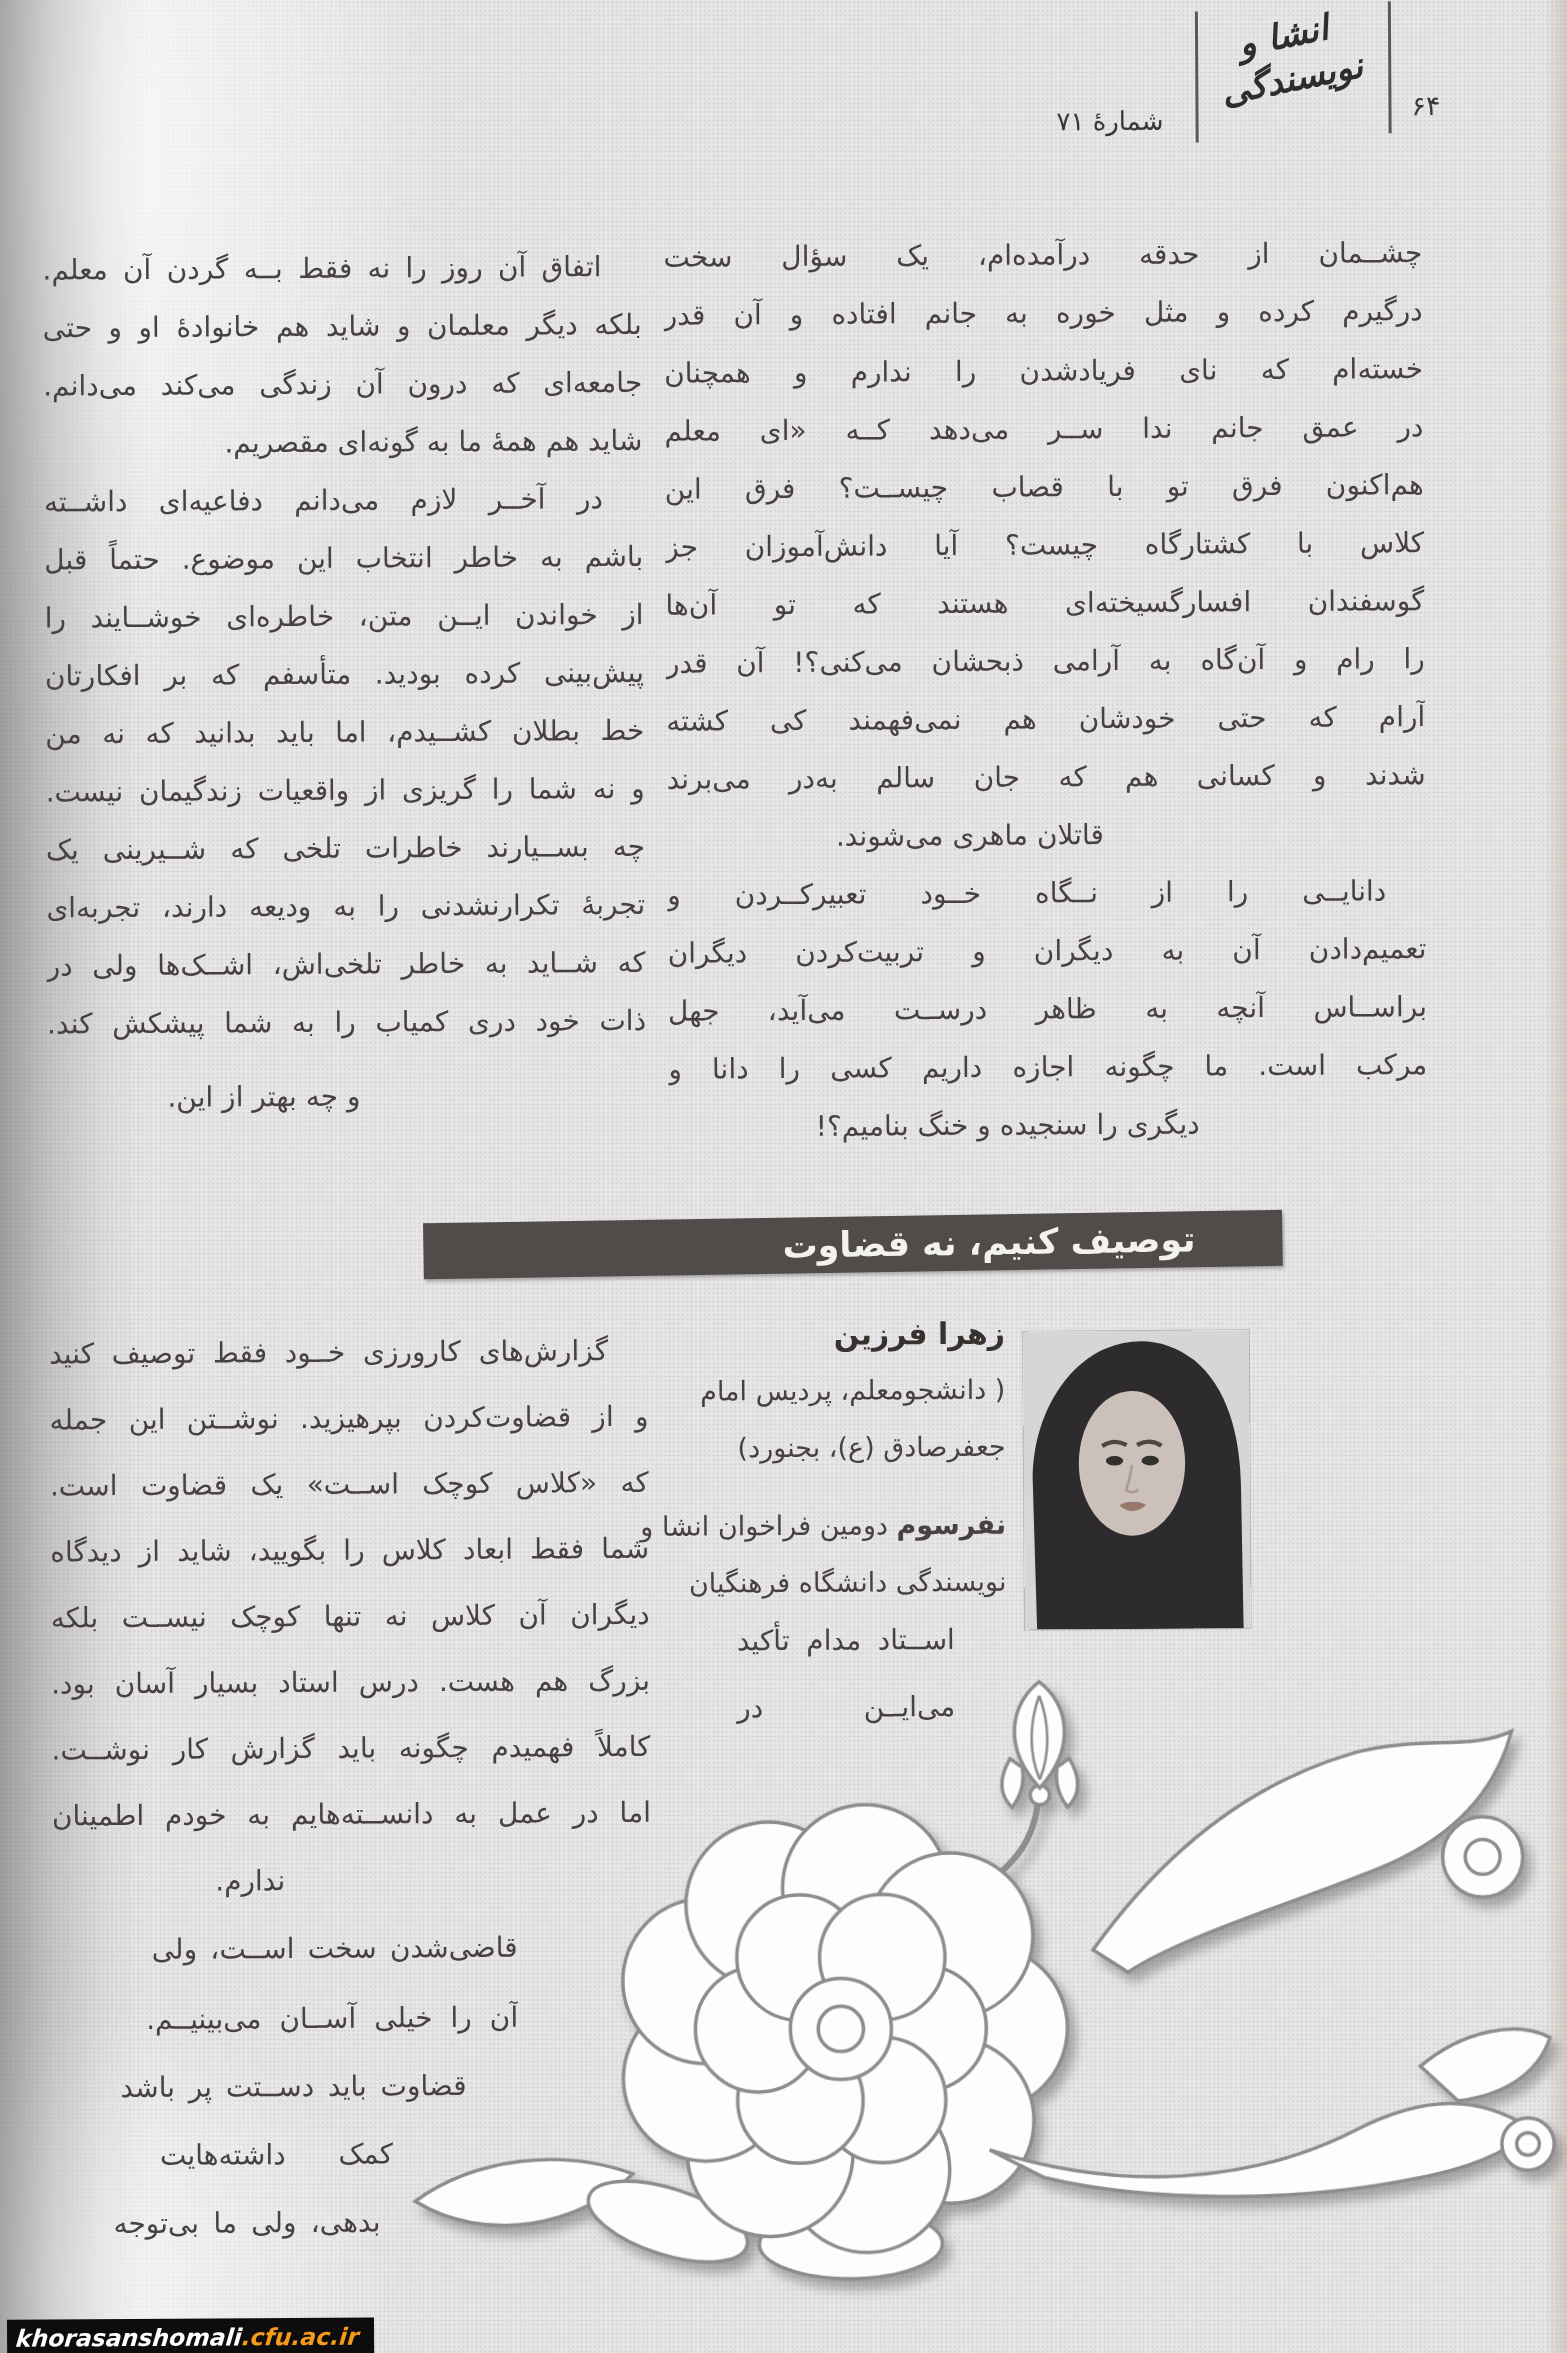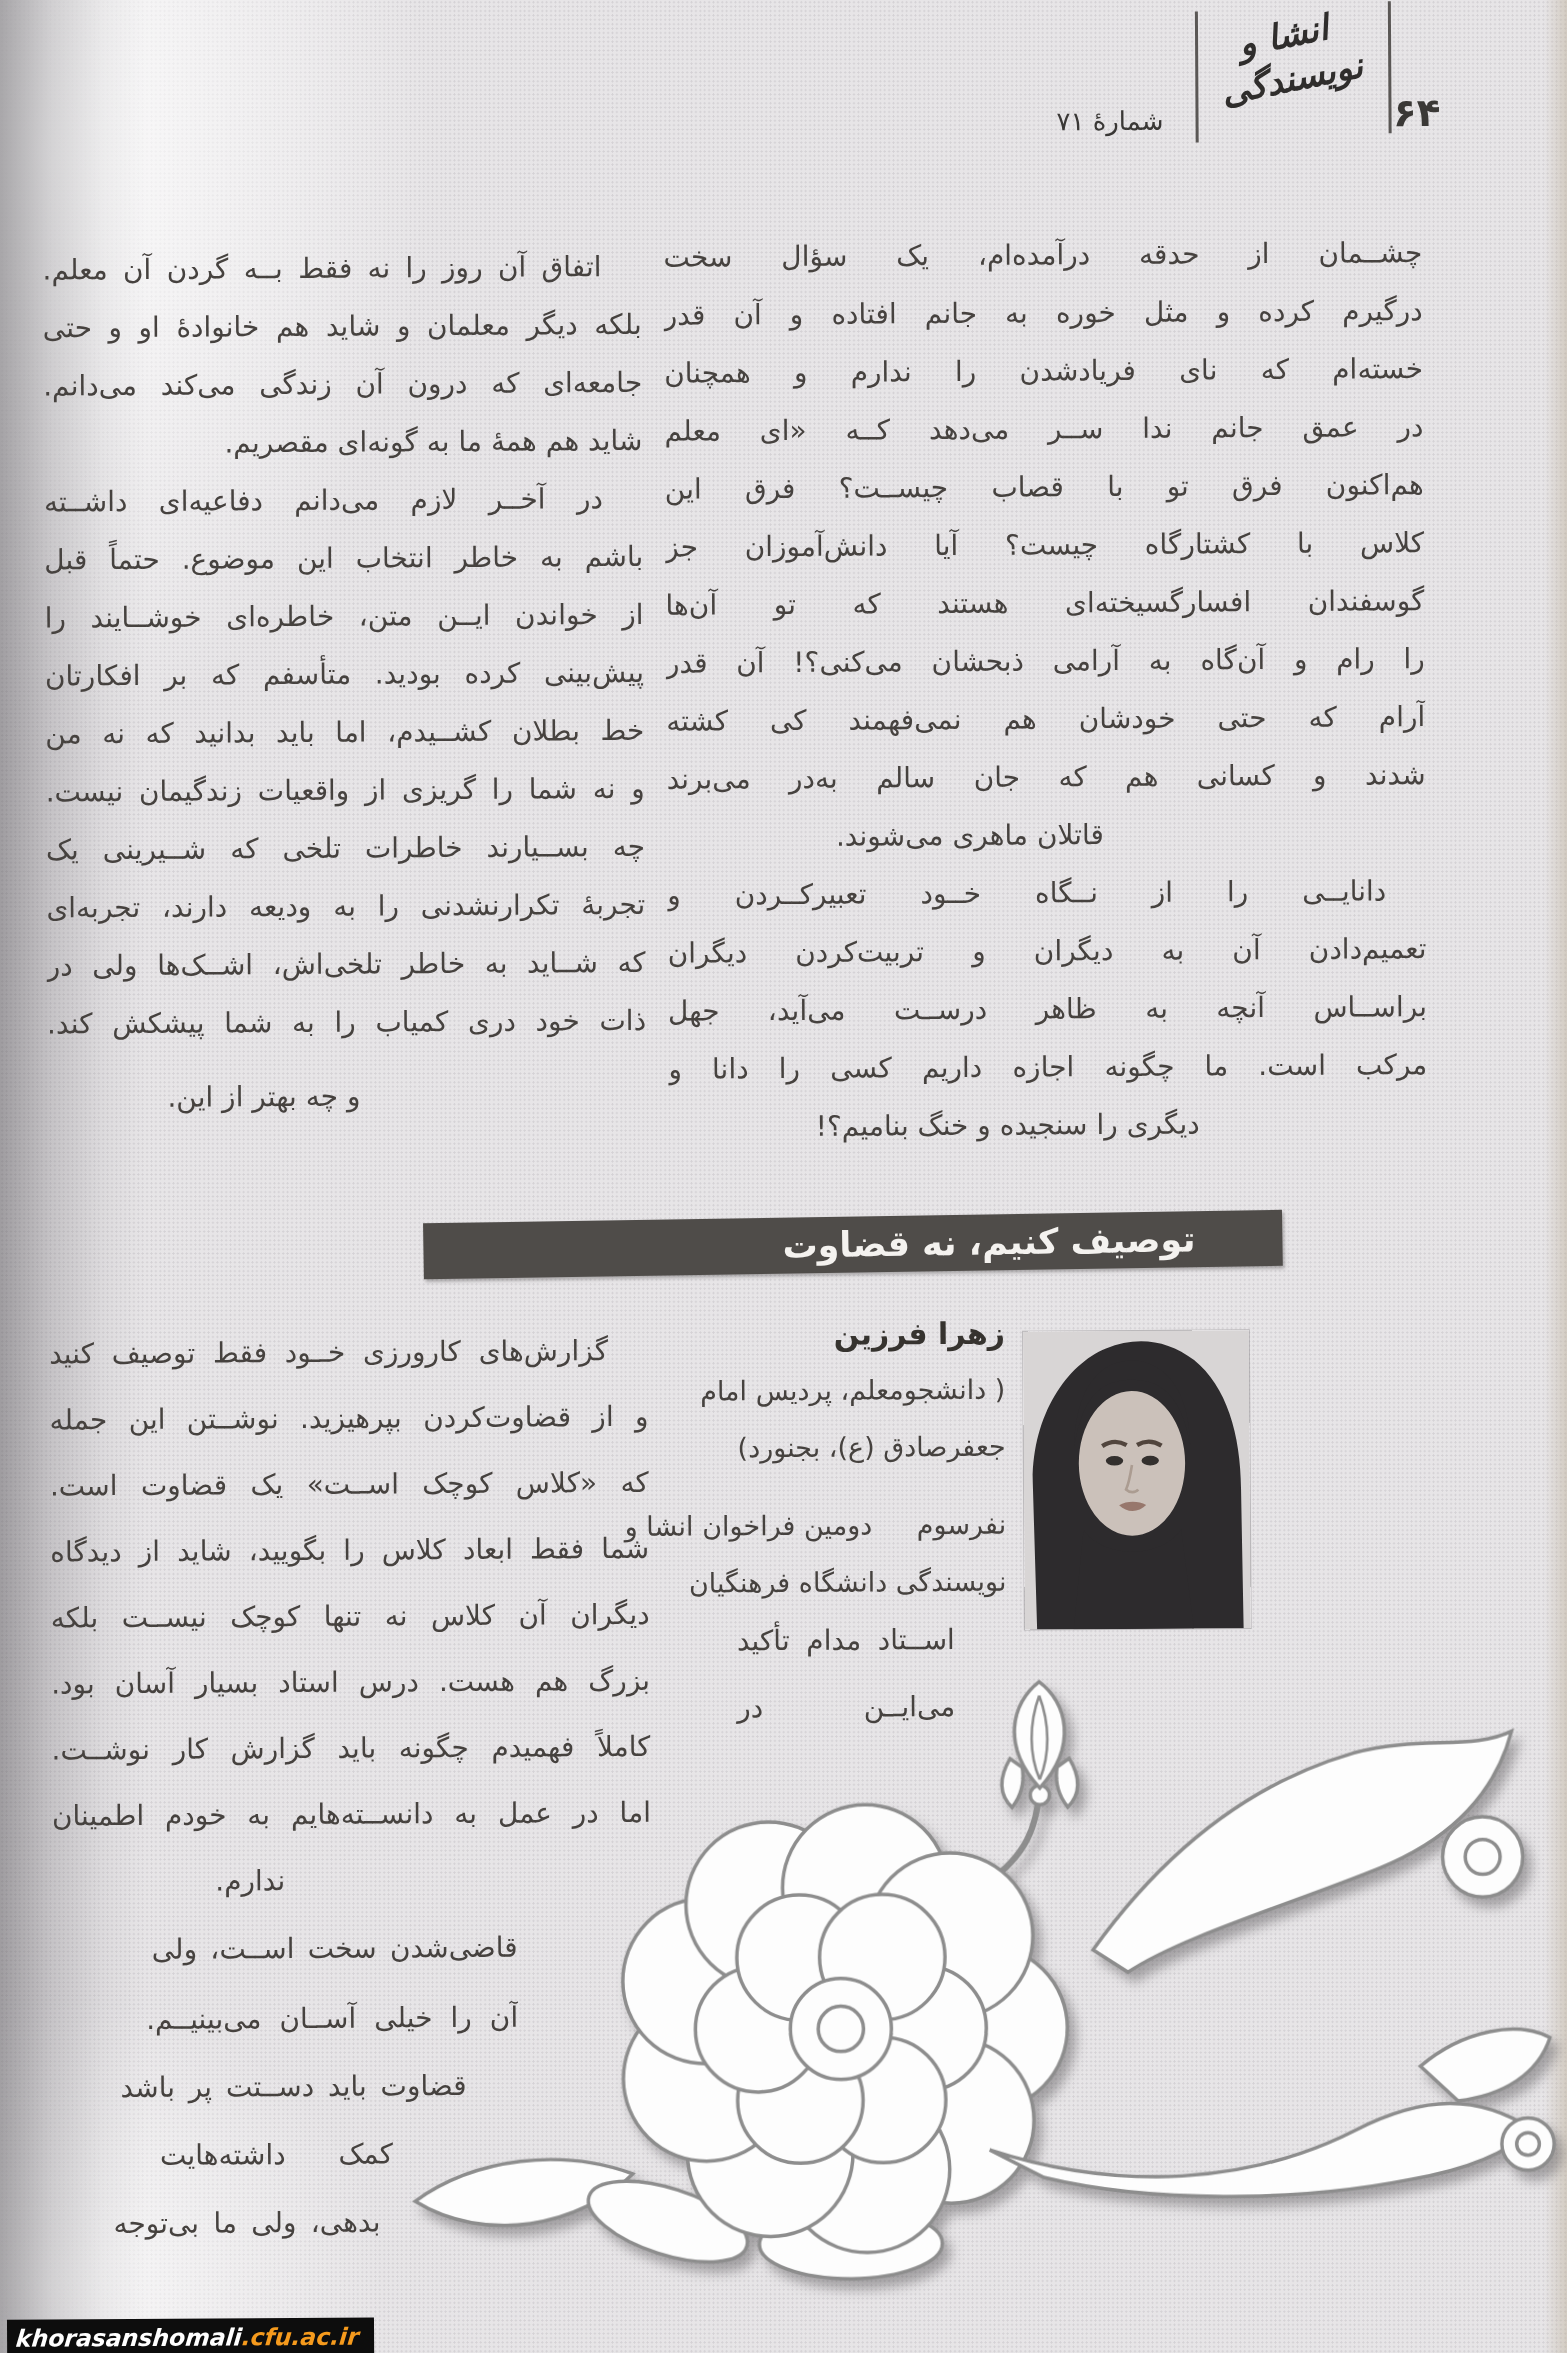--- a/index.html
+++ b/index.html
@@ -21,21 +21,21 @@
     background:radial-gradient(ellipse at 12% 82%, rgba(255,255,255,0.78), rgba(255,255,255,0) 68%);}
   #edge-r{right:0;top:0;width:22.6px;height:2354px;
     background:linear-gradient(270deg, rgba(186,172,148,0.45), rgba(0,0,0,0) 100%);}
 
   .content{position:absolute;inset:0;transform:rotate(-0.35deg);}
 
   
   .hline{position:absolute;width:2.6px;background:#5a5755;}
   #hrule-1{right:169px;top:5.2px;height:132px;}
   #hrule-2{right:362px;top:14px;height:131px;}
-  #page-num{position:absolute;right:120px;top:94px;font-size:39px;color:#3a3836;font-weight:bold;}
+  #page-num{position:absolute;right:120px;top:94px;font-size:27px;color:#3a3836;}
   #logo{position:absolute;right:179px;top:15.7px;width:179px;height:131px;
     transform:rotate(-11deg);font-size:35px;font-weight:bold;font-style:italic;
     line-height:44px;text-align:center;color:#2f2d2c;}
   #issue{position:absolute;right:397px;top:108px;font-size:26px;color:#3a3836;}
 
   
   .col{position:absolute;direction:rtl;}
   .ln{height:58px;line-height:58px;font-size:28px;text-align:justify;text-align-last:justify;overflow:hidden;}
   .s2 .ln{height:66px;line-height:66px;}
   .ind{padding-right:40px;}
@@ -52,21 +52,21 @@
   
   #secbar{position:absolute;left:423px;top:1217px;width:859px;height:56px;background:#4f4c49;
     transform:rotate(-0.55deg);box-shadow:1.7px 2.6px 3.5px rgba(60,58,56,0.35);}
   #secbar .t{line-height:56px;text-align:right;padding-right:87px;font-size:35px;font-weight:bold;color:#f4f2ef;}
 
   
   #author{position:absolute;right:563px;top:1308px;width:408px;text-align:right;}
   .a-name{font-size:30px;font-weight:bold;height:54px;line-height:54px;color:#36332f;}
   .a-line{font-size:27px;height:57px;line-height:57px;}
   .a-award{margin-top:21px;}
-  .a-award b{font-weight:normal;margin-left:36px;}
+  .a-award b{font-weight:bold;}
 
   #midtext{position:absolute;right:615px;top:1618px;width:218px;}
   #midtext .m1{font-size:28px;height:45px;line-height:45px;text-align:justify;text-align-last:justify;}
   #midtext .m2{display:flex;justify-content:space-between;font-size:28px;margin-top:28px;}
 
   
   .nln{position:absolute;font-size:28px;height:51px;line-height:51px;text-align:justify;text-align-last:justify;overflow:hidden;}
   #n1{right:1054px;top:1920px;width:366px;}
   #n2{right:1054px;top:1990px;width:372px;}
   #n3{right:1106px;top:2058px;width:346px;}

